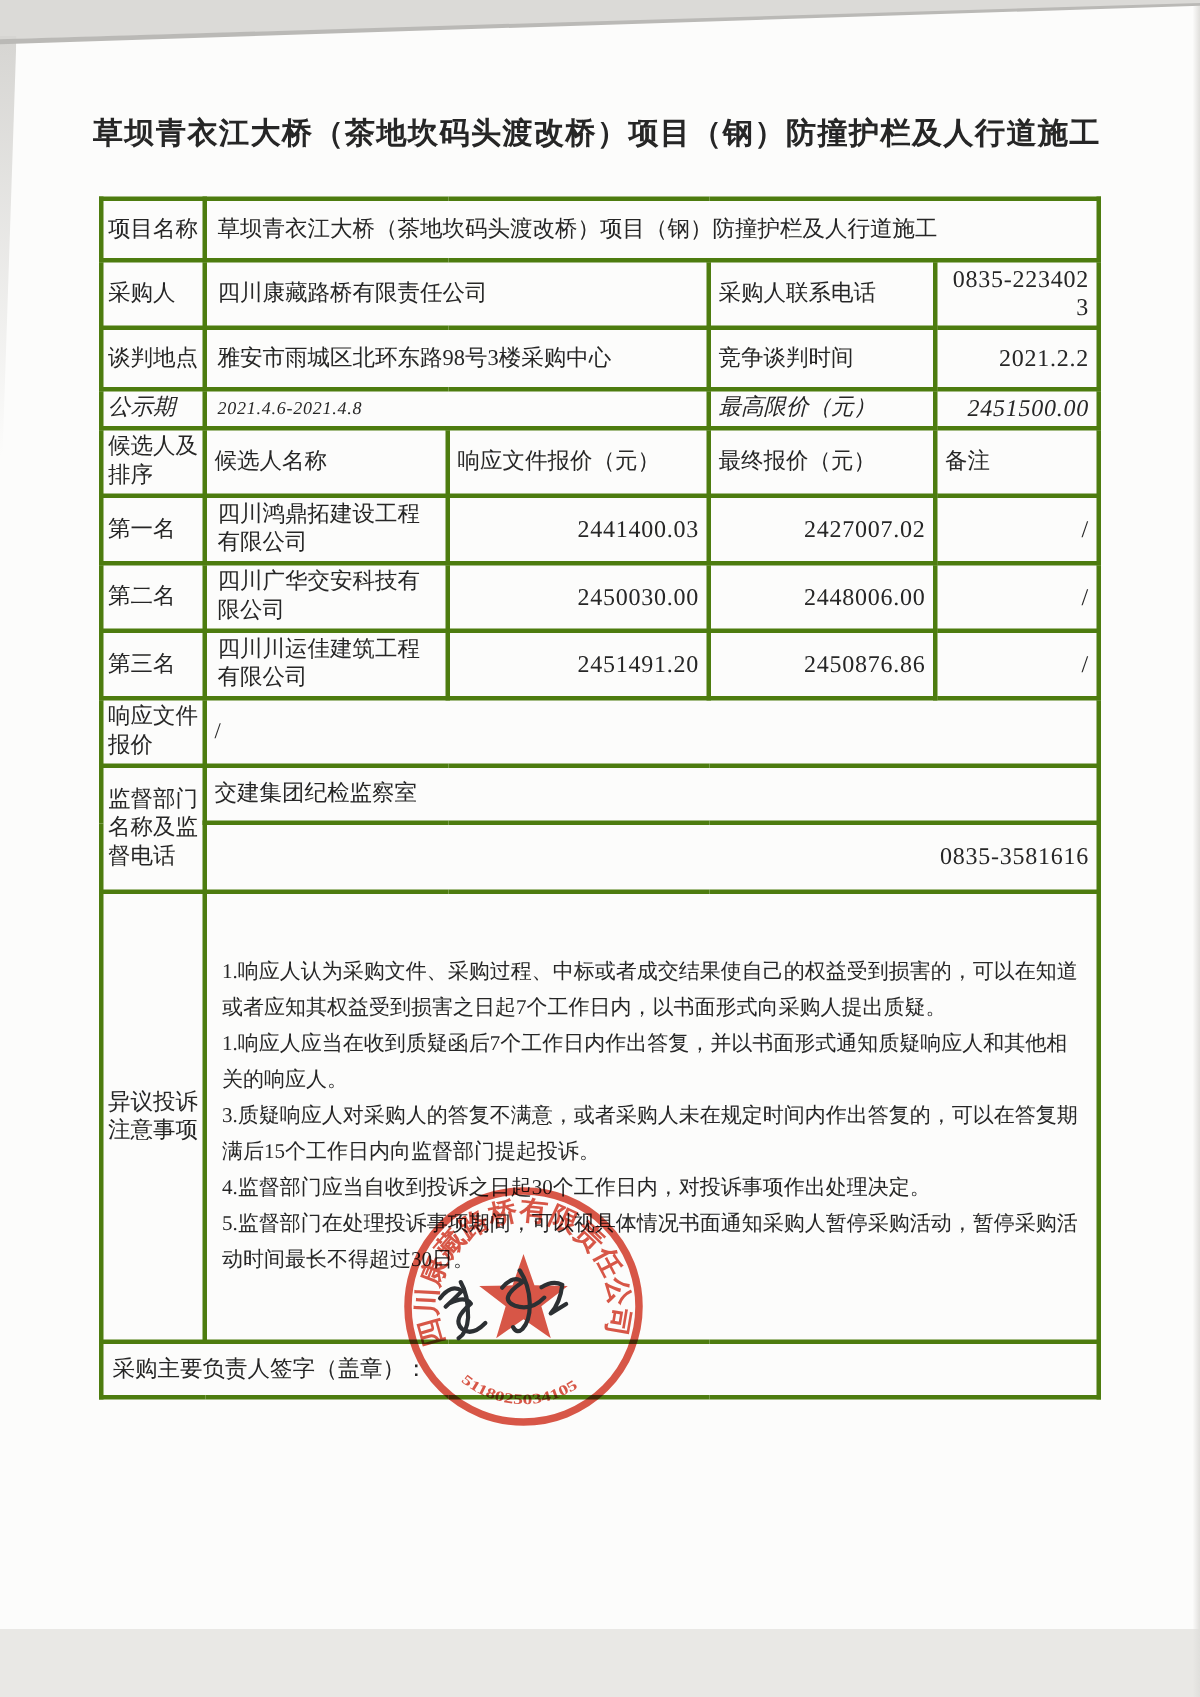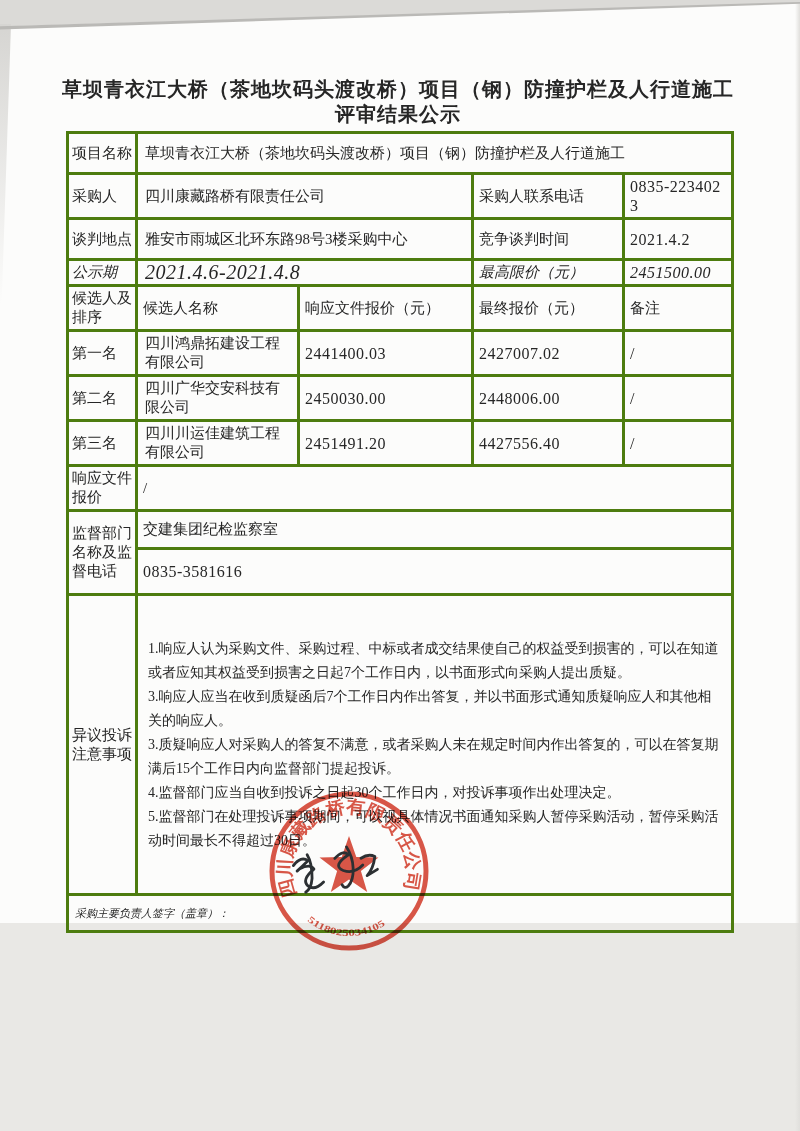--- a/index.html
+++ b/index.html
@@ -1,18 +1,18 @@
 <!DOCTYPE html>
 <html><head>
 <meta charset="utf-8">
 <style>
   * { margin:0; padding:0; box-sizing:border-box; }
   html,body { width:800px; height:1131px; overflow:hidden; background:#e9e8e5;
     font-family:"Liberation Serif","DejaVu Serif",serif; color:#262626; }
-  .paper { position:absolute; left:0; top:0; width:800px; height:923px;
+  .paper { position:absolute; left:0; top:0; width:800px; height:1086px;
     background:#fcfcfb; }
   
   .edge-top { position:absolute; left:0; top:0; width:800px; height:30px;
     background:#dbdad7; clip-path:polygon(0 0,100% 0,100% 10%,0 88%); z-index:5; }
   .edge-top-line { position:absolute; left:0; top:0; width:800px; height:32px;
     background:#bab9b6; clip-path:polygon(0 82%,100% 6%,100% 12%,0 92%); z-index:6; }
   .edge-left { position:absolute; left:0; top:24px; width:11px; height:280px; z-index:5;
     background:linear-gradient(to bottom,#d6d5d2,rgba(214,213,210,0));
     clip-path:polygon(0 0,100% 0,15% 100%,0 100%); }
   .edge-right { position:absolute; right:0; top:2px; width:5px; height:1131px;
@@ -27,44 +27,43 @@
   col.c1{width:69px;} col.c2{width:162px;} col.c3{width:174px;}
   col.c4{width:151px;} col.c5{width:109px;}
   td { border:3px solid #4d7c0f; vertical-align:middle; font-size:15px;
     padding:2px 5px; line-height:19px; word-break:break-all; }
   tr.h41{height:41px;} tr.h45{height:45px;} tr.h26{height:26px;font-style:italic;}
   tr.h35{height:35px;} tr.h42{height:42px;} tr.h40{height:40px;}
   tr.h38{height:38px;} tr.h46{height:46px;} tr.h300{height:300px;} tr.h37{height:37px;}
   td.lbl { padding:2px 3px; }
   td.clbl { padding:2px 3px; }
   td.c { text-align:left; }
-  td.num { text-align:left; font-size:16px; letter-spacing:0.5px;margin-left:42px; }
-  td.numl { font-size:20px; letter-spacing:0.5px; padding-left:7px;margin-top:40px; }
+  td.num { text-align:right; font-size:16px; letter-spacing:0.5px;margin-left:42px; }
+  td.numl { font-size:12px; letter-spacing:0.5px; padding-left:7px;margin-top:40px; }
   td.val { padding-left:7px; }
   td.obj { padding:6px 10px; }
   .obj-item { font-size:14px; line-height:24px; }
-  td.sig { padding-left:6px; font-size:11px;font-style:italic; }
+  td.sig { padding-left:6px; font-size:15px; }
 
   .signature-ink { position:absolute; left:287px; top:836px; z-index:9; }
   .seal { position:absolute; left:265px; top:787px; z-index:8;
     mix-blend-mode:multiply; opacity:0.88; }
 </style>
 </head>
 <body>
 
 <div class="paper">
 
   <div class="edge-top"></div>
   <div class="edge-top-line"></div>
   <div class="edge-left"></div>
   <div class="edge-right"></div>
 
   <h1 class="title">
     <span>草坝青衣江大桥（茶地坎码头渡改桥）项目（钢）防撞护栏及人行道施工</span>
-    <span>评审结果公示</span>
   </h1>
 
   <table class="main">
     <colgroup>
         <col class="c1">
         <col class="c2">
         <col class="c3">
         <col class="c4">
         <col class="c5">
       </colgroup>
@@ -79,21 +78,21 @@
       <td class="lbl">采购人</td>
       <td class="val" colspan="2">四川康藏路桥有限责任公司</td>
       <td class="c">采购人联系电话</td>
       <td class="num">0835-2234023</td>
     </tr>
 
     <tr class="h41">
       <td class="lbl">谈判地点</td>
       <td class="val" colspan="2">雅安市雨城区北环东路98号3楼采购中心</td>
       <td class="c">竞争谈判时间</td>
-      <td class="num">2021.4.2</td>
+      <td class="num">2021.2.2</td>
     </tr>
 
     <tr class="h26">
       <td class="lbl">公示期</td>
       <td class="numl" colspan="2">2021.4.6-2021.4.8</td>
       <td class="c">最高限价（元）</td>
       <td class="num">2451500.00</td>
     </tr>
 
     <tr class="h35">
@@ -117,42 +116,42 @@
       <td class="val">四川广华交安科技有限公司</td>
       <td class="num">2450030.00</td>
       <td class="num">2448006.00</td>
       <td class="num">/</td>
     </tr>
 
     <tr class="h40">
       <td class="lbl">第三名</td>
       <td class="val">四川川运佳建筑工程有限公司</td>
       <td class="num">2451491.20</td>
-      <td class="num">4427556.40</td>
+      <td class="num">2450876.86</td>
       <td class="num">/</td>
     </tr>
 
     <tr class="h40">
       <td class="lbl">响应文件报价</td>
       <td class="c" colspan="4">/</td>
     </tr>
 
     <tr class="h38">
       <td class="clbl" rowspan="2">监督部门名称及监督电话</td>
       <td class="c" colspan="4">交建集团纪检监察室</td>
     </tr>
     <tr class="h46">
       <td class="num" colspan="4">0835-3581616</td>
     </tr>
 
     <tr class="h300">
       <td class="lbl">异议投诉注意事项</td>
       <td class="obj" colspan="4">
         <div class="obj-item">1.响应人认为采购文件、采购过程、中标或者成交结果使自己的权益受到损害的，可以在知道或者应知其权益受到损害之日起7个工作日内，以书面形式向采购人提出质疑。</div>
-        <div class="obj-item">3.响应人应当在收到质疑函后7个工作日内作出答复，并以书面形式通知质疑响应人和其他相关的响应人。</div>
+        <div class="obj-item">1.响应人应当在收到质疑函后7个工作日内作出答复，并以书面形式通知质疑响应人和其他相关的响应人。</div>
         <div class="obj-item">3.质疑响应人对采购人的答复不满意，或者采购人未在规定时间内作出答复的，可以在答复期满后15个工作日内向监督部门提起投诉。</div>
         <div class="obj-item">4.监督部门应当自收到投诉之日起30个工作日内，对投诉事项作出处理决定。</div>
         <div class="obj-item">5.监督部门在处理投诉事项期间，可以视具体情况书面通知采购人暂停采购活动，暂停采购活动时间最长不得超过30日。</div>
       </td>
     </tr>
 
     <tr class="h37">
       <td class="sig" colspan="5">采购主要负责人签字（盖章）：</td>
     </tr>
   </tbody>

